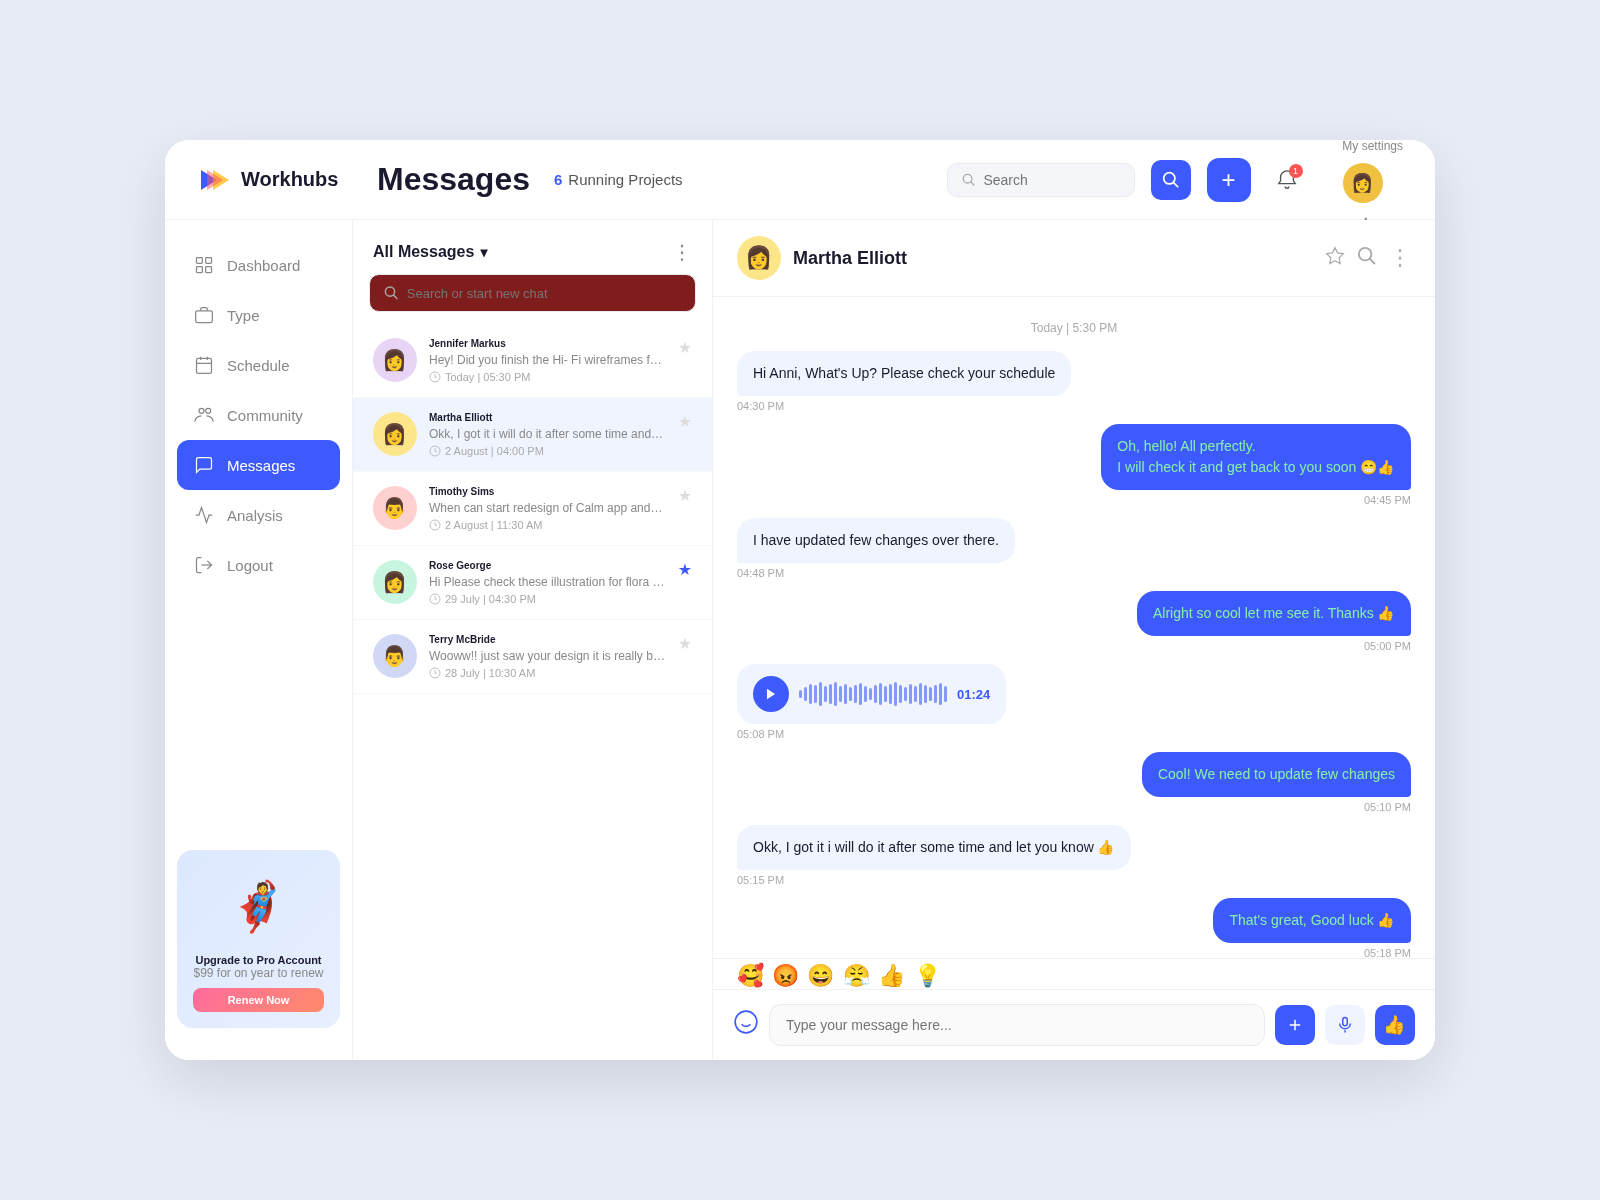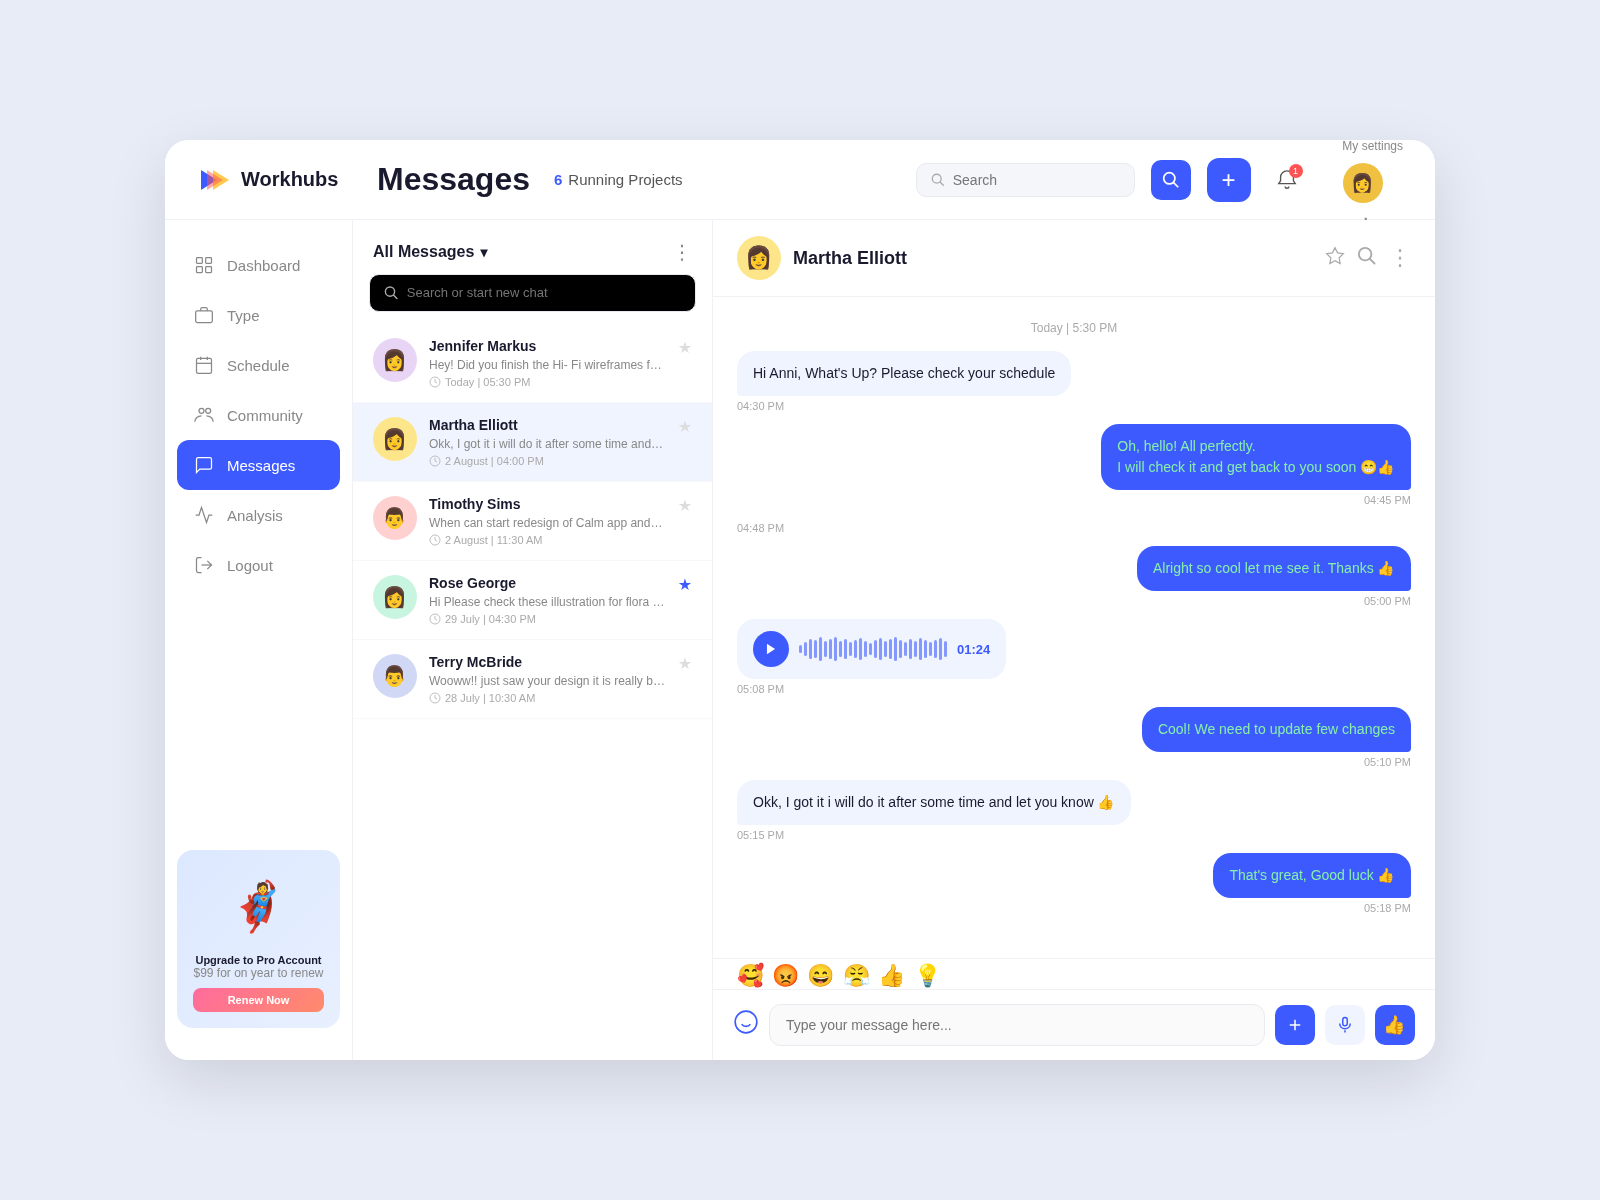--- a/index.html
+++ b/index.html
@@ -70,21 +70,21 @@
       font-size: 15px;
     }
     .top-search {
       display: flex;
       align-items: center;
       background: #f5f6fa;
       border: 1px solid #e8eaf0;
       border-radius: 10px;
       padding: 8px 14px;
       gap: 8px;
-      width: 219px;
+      width: 188px;
       margin-right: 16px;
     }
     .top-search input {
       border: none;
       background: transparent;
       outline: none;
       font-size: 14px;
       color: #888;
       width: 100%;
     }
@@ -245,23 +245,23 @@
       align-items: center;
       gap: 6px;
       font-size: 16px;
       font-weight: 700;
       color: #1a1a2e;
       cursor: pointer;
     }
     .chat-search {
       margin: 0 16px 12px 16px;
       display: flex;
-      align-items: flex-start;
+      align-items: center;
       gap: 8px;
-      background: #000000;
+      background: #7f1d1d;
       border: 1px solid #e8eaf0;
       border-radius: 10px;
       padding: 10px 14px;
     }
     .chat-search input {
       border: none;
       background: transparent;
       outline: none;
       font-size: 13px;
       color: #aaa;
@@ -285,21 +285,21 @@
       height: 44px;
       border-radius: 50%;
       flex-shrink: 0;
       display: flex;
       align-items: center;
       justify-content: center;
       font-size: 20px;
       overflow: hidden;
     }
     .chat-info { flex: 1; min-width: 0; }
-    .chat-name { font-size: 14px; font-weight: 700; color: #1a1a2e; margin-bottom: 4px; }
+    .chat-name { font-size: 10px; font-weight: 700; color: #1a1a2e; margin-bottom: 4px; }
     .chat-preview { font-size: 12px; color: #888; white-space: nowrap; overflow: hidden; text-overflow: ellipsis; margin-bottom: 4px; }
     .chat-time { font-size: 11px; color: #aaa; display: flex; align-items: center; gap: 4px; }
     .chat-star {
       color: #ddd;
       font-size: 16px;
       cursor: pointer;
       flex-shrink: 0;
     }
     .chat-star.active { color: #3d5afe; }
 
@@ -717,20 +717,21 @@
       <div class="msg-date-divider">Today | 5:30 PM</div>
           <div class="msg-row received">
       <div class="msg-bubble received">Hi Anni, What's Up? Please check your schedule</div>
       <div class="msg-time">04:30 PM</div>
     </div>
           <div class="msg-row sent">
       <div class="msg-bubble sent">Oh, hello! All perfectly.<br>I will check it and get back to you soon 😁👍</div>
       <div class="msg-time">04:45 PM</div>
     </div>
           <div class="msg-row received">
+      <div class="msg-bubble received">I have updated few changes over there.</div>
       <div class="msg-time">04:48 PM</div>
     </div>
           <div class="msg-row sent">
       <div class="msg-bubble sent">Alright so cool let me see it. Thanks 👍</div>
       <div class="msg-time">05:00 PM</div>
     </div>
           <div class="msg-row received">
       <div class="audio-bubble">
         <div class="audio-play-btn">
           <svg width="14" height="14" viewBox="0 0 24 24" fill="#fff">

